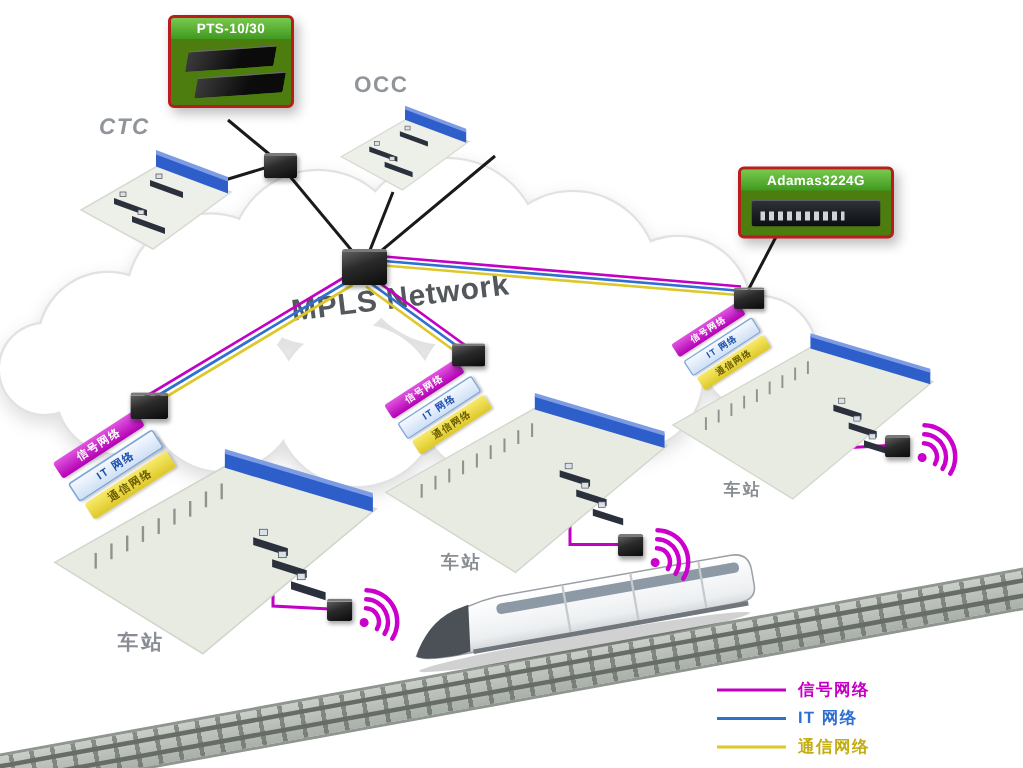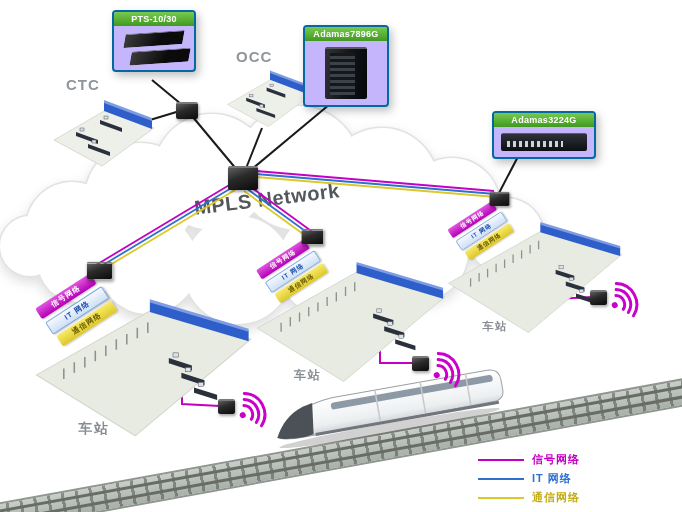--- a/index.html
+++ b/index.html
@@ -23,21 +23,21 @@
 
   
   .node{position:absolute;background:linear-gradient(160deg,#606060 0%,#2b2b2b 40%,#0a0a0a 100%);
     border-radius:2px;border-top:2px solid #7a7a7a;box-shadow:1px 2px 3px rgba(0,0,0,.35);z-index:5;}
   .node-main{left:228px;top:166px;width:30px;height:22px;}
   .node-junction{left:176px;top:102px;width:22px;height:15px;}
   .node-station{left:58px;top:-10px;width:24px;height:15px;}
   .node-ap{width:17px;height:13px;z-index:5;}
 
   
-  .device-card{position:absolute;background:#c4b5fd;border:2px solid #0369a1;border-radius:4px;
+  .device-card{position:absolute;background:#4d7c0f;border:2px solid #b91c1c;border-radius:4px;
     box-shadow:3px 4px 8px rgba(0,0,0,.25);z-index:6;}
   .device-tag{background:linear-gradient(#79c94e,#3f9a1f);color:#fff;font-weight:bold;font-size:9px;
     text-align:center;padding:2px 3px;border-radius:2px 2px 0 0;letter-spacing:.3px;}
   .device-body{display:flex;flex-direction:column;align-items:center;justify-content:center;gap:4px;padding:6px 5px;}
   .slab{width:58px;height:13px;background:linear-gradient(105deg,#3c3c3c,#0b0b0b 60%);
     transform:skewX(-14deg) rotate(-4deg);border-radius:1px;border-top:1px solid #6a6a6a;}
   .slab.s2{transform:skewX(-14deg) rotate(-4deg) translateX(6px);}
   .cabinet{width:42px;height:50px;background:linear-gradient(100deg,#30343a,#101418 55%,#05070a);
     border-radius:2px;border-top:2px solid #5a5a5a;position:relative;}
   .cabinet::after{content:"";position:absolute;left:5px;top:4px;right:12px;bottom:4px;
@@ -164,35 +164,29 @@
   <div class="node node-junction"></div>
 
   <div class="device-card" style="left:112px;top:10px;width:80px;">
     <div class="device-tag">PTS-10/30</div>
     <div class="device-body">
       <div class="slab"></div>
       <div class="slab s2"></div>
     </div>
   </div>
 
-  <div class="device-card" style="left:303px;top:25px;width:82px;">
-    <div class="device-tag">Adamas7896G</div>
-    <div class="device-body">
-      <div class="cabinet"></div>
-    </div>
-  </div>
 
   <div class="device-card" style="left:492px;top:63px;width:100px;margin-top:48px;">
     <div class="device-tag">Adamas3224G</div>
     <div class="device-body">
       <div class="rackswitch"></div>
     </div>
   </div>
 
-  <div class="center-label" style="left:66px;top:76px;">CTC</div>
+  <div class="center-label" style="left:66px;top:76px;font-style:italic;">CTC</div>
   <svg class="scene" style="left:48px;top:90px;" width="112" height="80" viewBox="0 0 112 80">
     <polygon points="6,50 58,20 106,38 54,76" fill="#edefe9" stroke="#d8dad2"></polygon>
     <polygon points="56,12 104,30 104,39 56,21" fill="#2e5ec9"></polygon>
     <polygon points="56,10 104,28 104,31 56,13" fill="#7d9ce4"></polygon>
     <g fill="#2b313c">
       <polygon points="28,42 50,50 50,54 28,46"></polygon>
       <polygon points="40,54 62,62 62,66 40,58"></polygon>
       <polygon points="52,30 74,38 74,42 52,34"></polygon>
     </g>
     <g fill="#d9e1ec" stroke="#555" stroke-width="0.5">

